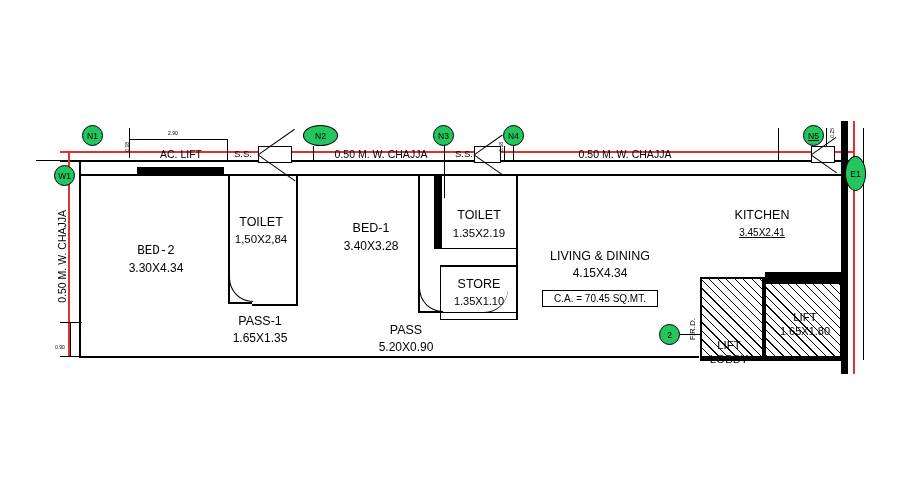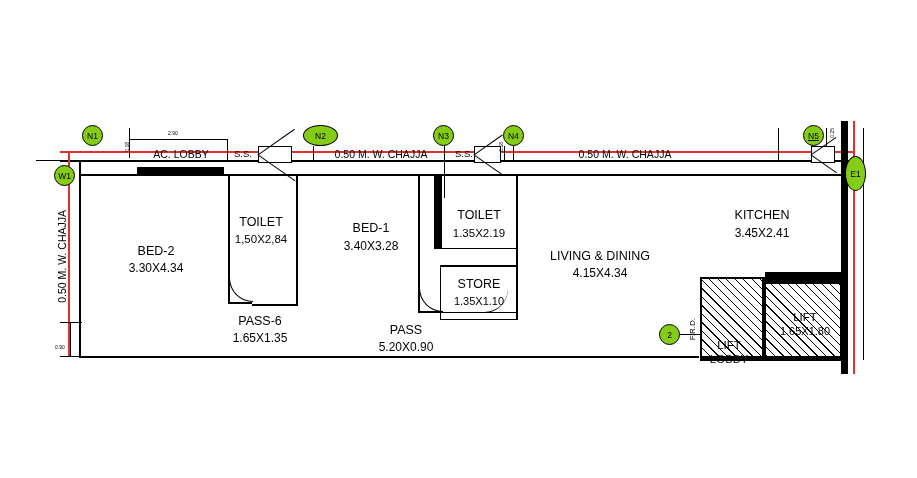--- a/index.html
+++ b/index.html
@@ -32,21 +32,21 @@
   }
   .ln { position: absolute; background: #000000; }
   .h { height: 1px; }
   .v { width: 1px; }
   .thick { background: #000000; }
   .red { background: #e03030; }
   .bub {
     position: absolute;
     border: 1px solid #000000;
     border-radius: 50%;
-    background: #84cc16;
+    background: #22c55e;
     display: flex;
     align-items: center;
     justify-content: center;
     font-size: 8.5px;
     color: #000000;
     box-sizing: border-box;
   }
   .dim {
     position: absolute;
     font-size: 5px;
@@ -202,63 +202,66 @@
       <span>W1</span>
     </div>
   <div class="bub" style="left:845px; top:156px; width:21px; height:35px;">
       <span>E1</span>
     </div>
   <div class="bub" style="left:659px; top:324px; width:21px; height:21px;">
       <span>2</span>
     </div>
   <div class="ln h" style="left:680px; top:334px; width:20px; height:1px;"></div>
 
-  <div class="lbl c" style="left:181px; top:149px; font-size:10.5px;">AC. LOBBY</div>
+  <div class="lbl c" style="left:181px; top:149px; font-size:10.5px;">AC. LIFT</div>
   <div class="lbl c" style="left:243px; top:149px; font-size:9.5px;">S.S.</div>
   <div class="lbl c" style="left:381px; top:149px; font-size:10.5px;">0.50 M. W. CHAJJA</div>
   <div class="lbl c" style="left:464px; top:149px; font-size:9.5px;">S.S.</div>
   <div class="lbl c" style="left:625px; top:149px; font-size:10.5px;">0.50 M. W. CHAJJA</div>
 
   <div class="vert" style="left:56px; top:210px; font-size:10.5px;">0.50 M. W. CHAJJA</div>
 
   <div class="vert" style="left:688px; top:318px; font-size:8px;">F.R.D.</div>
 
-  <div class="lbl c" style="left:156px; top:244px; font-size:12.5px;">BED-2</div>
+  <div class="lbl c" style="left:156px; top:244px; font-size:12.5px;font-family:Liberation Mono, monospace;">BED-2</div>
   <div class="lbl c" style="left:156px; top:262px; font-size:12px;">3.30X4.34</div>
 
   <div class="lbl c" style="left:261px; top:215px; font-size:12.5px;">TOILET</div>
   <div class="lbl c" style="left:261px; top:233px; font-size:11.5px;">1,50X2,84</div>
 
   <div class="lbl c" style="left:371px; top:221px; font-size:12.5px;">BED-1</div>
   <div class="lbl c" style="left:371px; top:240px; font-size:12px;">3.40X3.28</div>
 
   <div class="lbl c" style="left:479px; top:208px; font-size:12.5px;">TOILET</div>
   <div class="lbl c" style="left:479px; top:227px; font-size:11.5px;">1.35X2.19</div>
 
   <div class="lbl c" style="left:479px; top:277px; font-size:12.5px;">STORE</div>
   <div class="lbl c" style="left:479px; top:295px; font-size:11px;">1.35X1.10</div>
 
   <div class="lbl c" style="left:600px; top:249px; font-size:12.5px;">LIVING &amp; DINING</div>
   <div class="lbl c" style="left:600px; top:267px; font-size:12px;">4.15X4.34</div>
 
   <div class="lbl c" style="left:762px; top:208px; font-size:12.5px;">KITCHEN</div>
-  <div class="lbl c" style="left:762px; top:227px; font-size:12px;">3.45X2.41</div>
-
-  <div class="lbl c" style="left:260px; top:314px; font-size:12.5px;">PASS-6</div>
+  <div class="lbl c" style="left:762px; top:227px; font-size:10px;text-decoration:underline;">3.45X2.41</div>
+
+  <div class="lbl c" style="left:260px; top:314px; font-size:12.5px;">PASS-1</div>
   <div class="lbl c" style="left:260px; top:332px; font-size:12px;">1.65X1.35</div>
 
   <div class="lbl c" style="left:406px; top:323px; font-size:12.5px;">PASS</div>
   <div class="lbl c" style="left:406px; top:341px; font-size:12px;">5.20X0.90</div>
 
   <div class="lbl c" style="left:805px; top:311px; font-size:11.5px;">LIFT</div>
   <div class="lbl c" style="left:805px; top:325px; font-size:11px;">1.65X1.80</div>
 
   <div class="lbl c" style="left:729px; top:339px; font-size:11.5px;">LIFT</div>
   <div class="lbl c" style="left:729px; top:353px; font-size:11.5px;">LOBBY</div>
 
+  <div class="ca-box" style="left:542px; top:290px; width:116px; height:17px;">
+    <span>C.A. = 70.45 SQ.MT.</span>
+  </div>
 
   <div class="dim" style="left:168px; top:130px;">2.90</div>
   <div class="dim" style="left:55px; top:344px;">0.90</div>
   <div class="vert" style="left:124px; top:142px; font-size:5px;">0.18</div>
   <div class="vert" style="left:498px; top:142px; font-size:5px;">0.18</div>
   <div class="vert" style="left:829px; top:128px; font-size:5px;">0.25</div>
 
 </div>
 
 </body></html>

